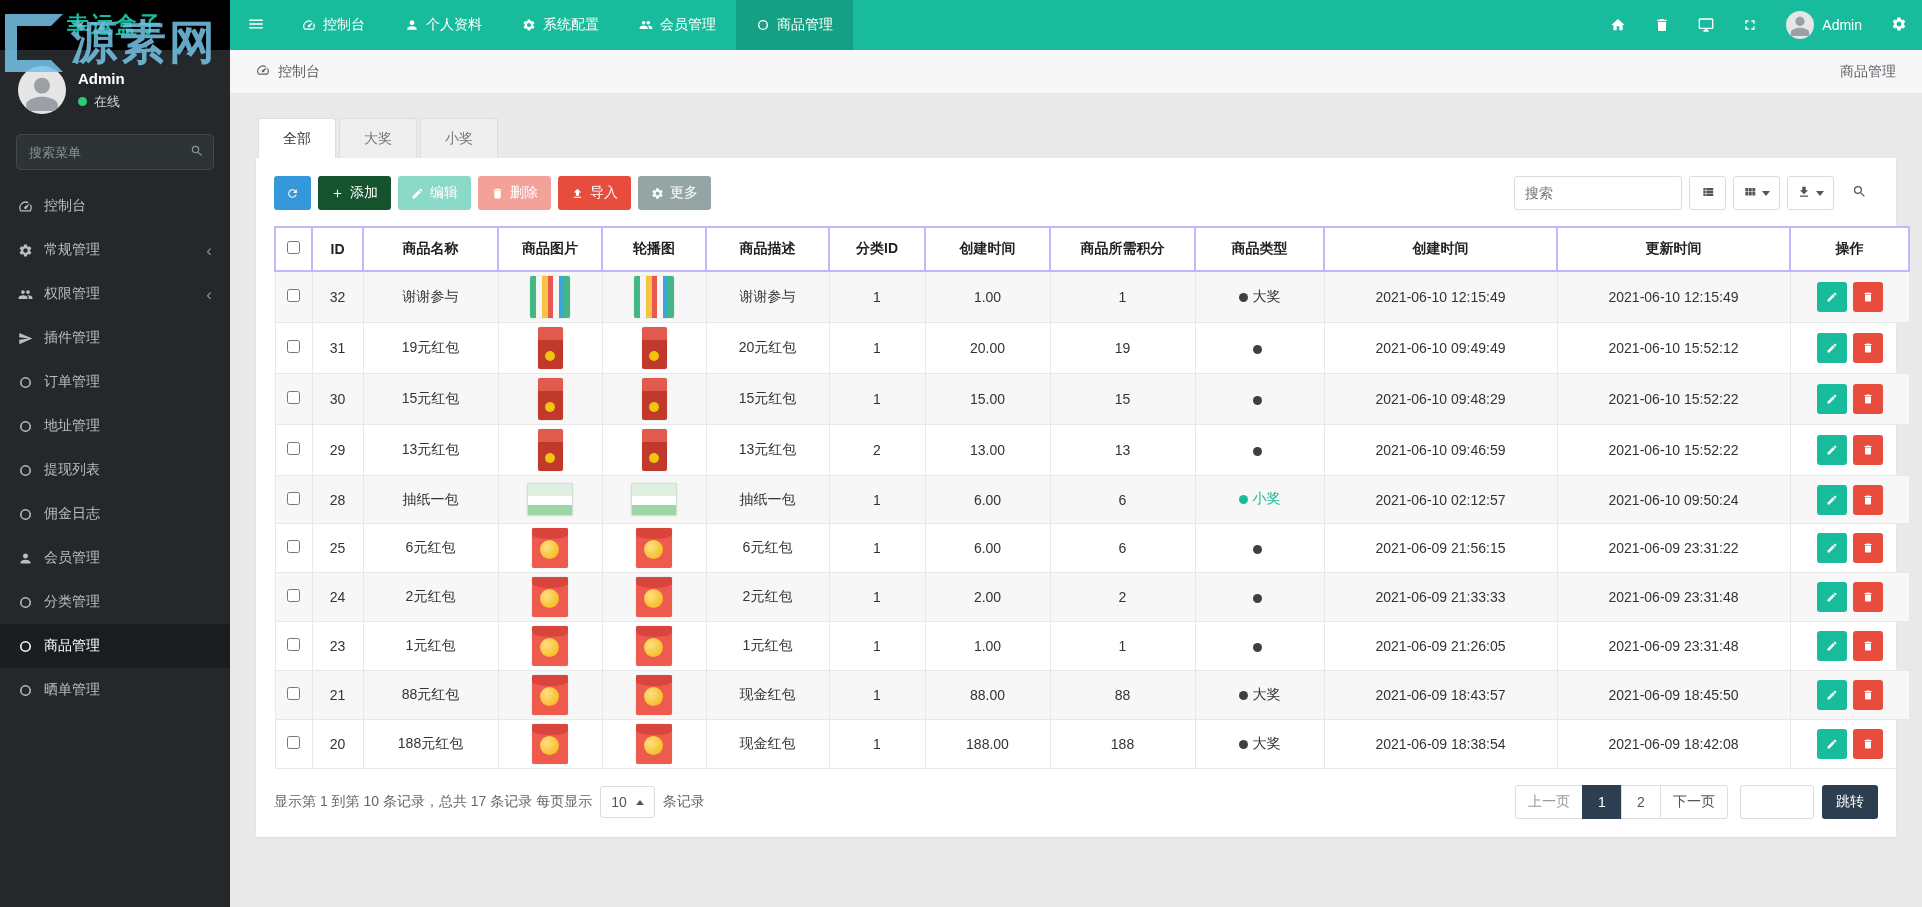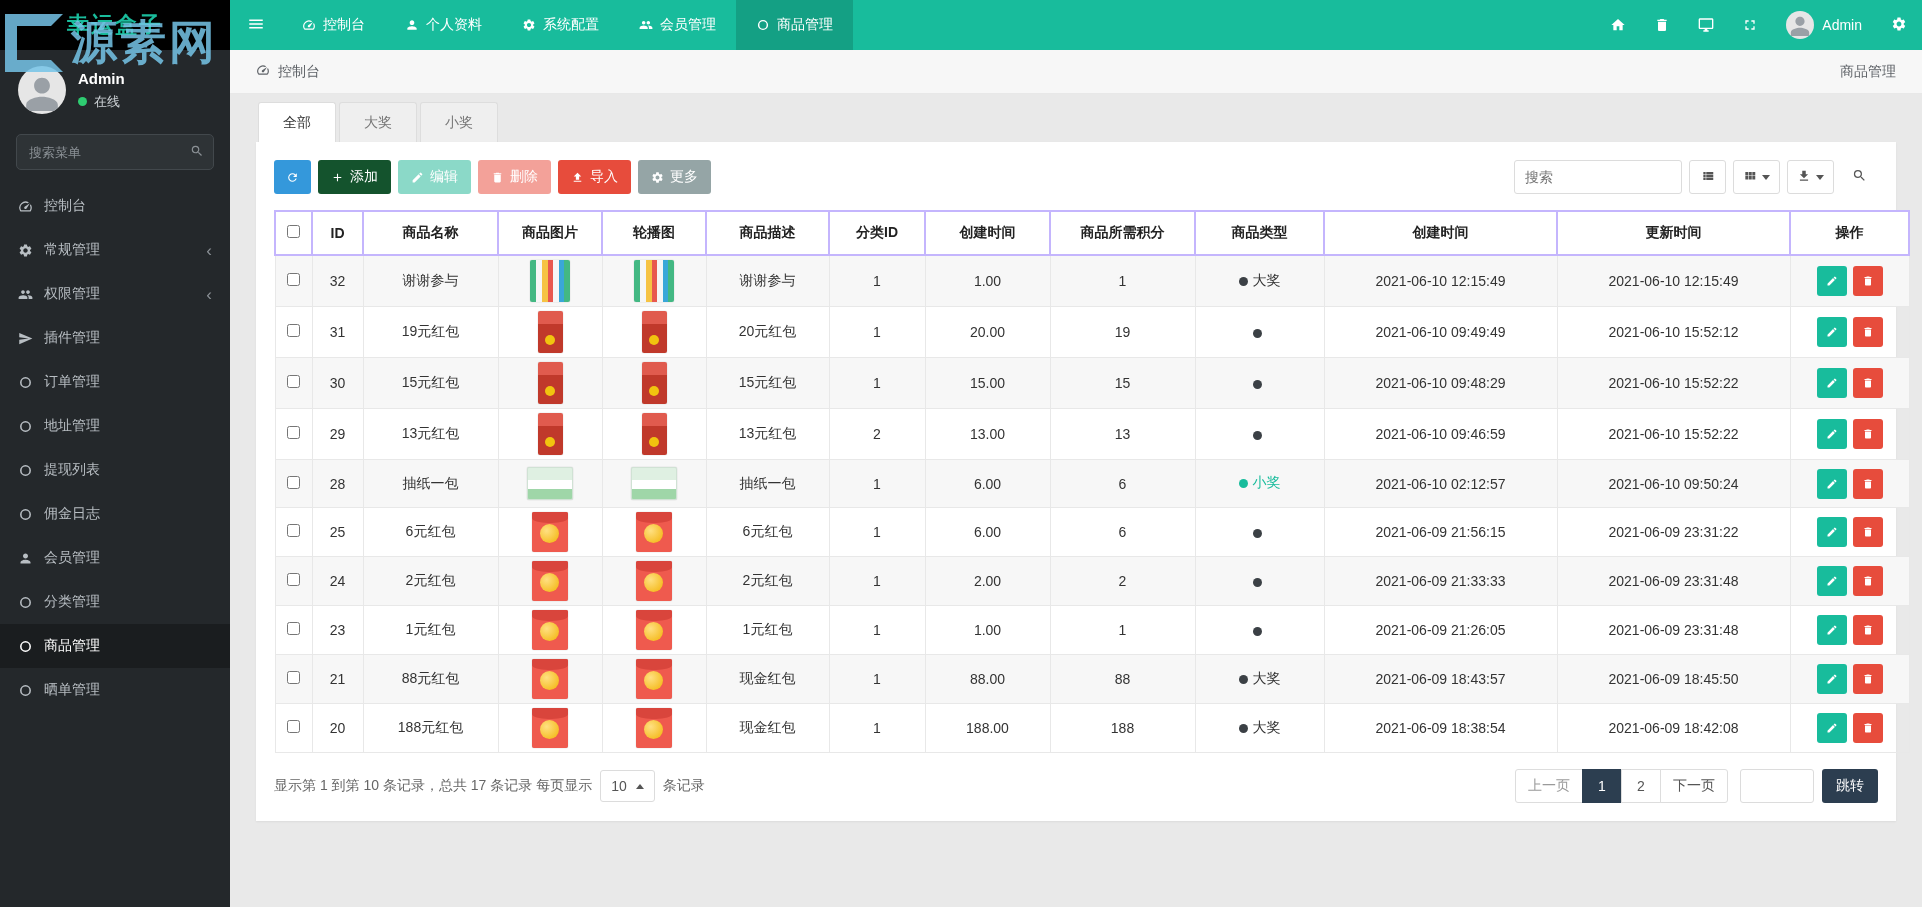--- a/index.html
+++ b/index.html
@@ -37,21 +37,21 @@
   .nav-icon-btn{width:44px;display:flex;align-items:center;justify-content:center;cursor:pointer}
   .nav-user{display:flex;align-items:center;gap:8px;padding:0 14px;cursor:pointer;font-size:14px}
   .nav-avatar{width:28px;height:28px;border-radius:50%;background:#e6e6e6;display:flex;align-items:flex-end;justify-content:center;overflow:hidden;color:#9aa0a6}
   .nav-gear{width:46px;display:flex;align-items:center;justify-content:center;cursor:pointer}
 
   
   .breadcrumb{height:44px;background:#f7f7f7;border-bottom:1px solid #e8e8e8;display:flex;align-items:center;justify-content:space-between;padding:0 26px;color:#5f6368;font-size:14px;flex-shrink:0}
   .bc-left{display:flex;align-items:center;gap:8px}
 
   
-  .content{flex:1;padding:8px 26px;overflow:hidden}
+  .content{flex:1;padding:24px 26px;overflow:hidden}
   .tabs{display:flex;gap:3px;padding-left:2px}
   .tab{height:40px;display:flex;align-items:center;padding:0 24px;background:#efefef;border:1px solid #ddd;border-bottom:none;border-radius:3px 3px 0 0;color:#777;font-size:14px;cursor:pointer}
   .tab.active{background:#fff;color:#333;position:relative;z-index:2}
   .panel{background:#fff;padding:18px;box-shadow:0 1px 2px rgba(0,0,0,0.06);position:relative;z-index:1}
 
   
   .toolbar{display:flex;justify-content:space-between;align-items:center;margin-bottom:16px}
   .toolbar-left{display:flex;gap:7px}
   .btn{height:34px;border:none;border-radius:3px;color:#fff;font-size:14px;display:inline-flex;align-items:center;gap:6px;padding:0 13px;cursor:pointer;font-family:inherit}
   .btn.blue{background:#3498db;width:37px;justify-content:center;padding:0}

